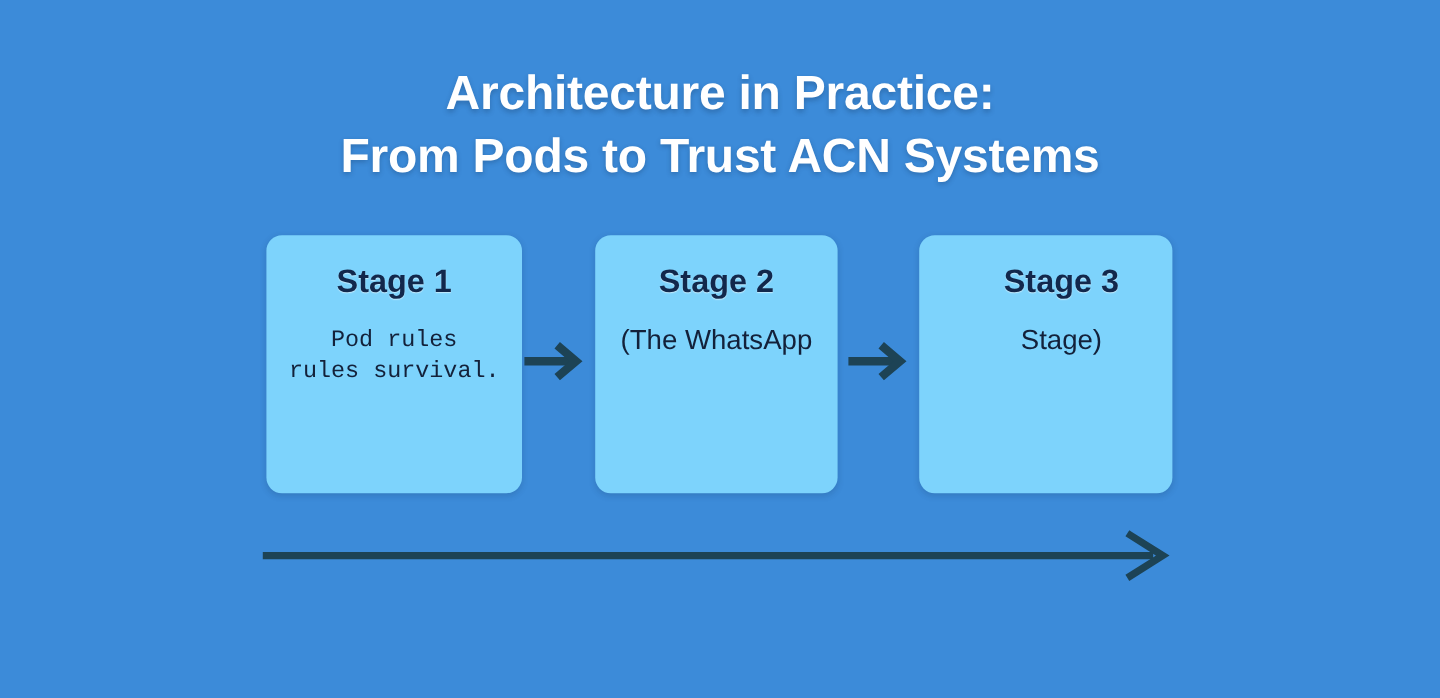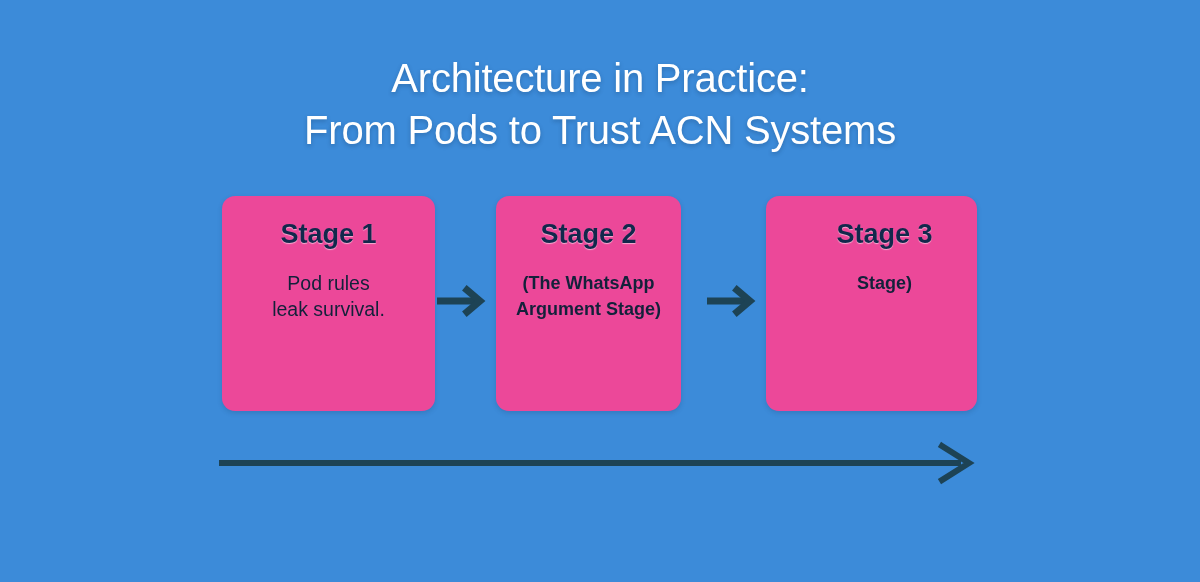--- a/index.html
+++ b/index.html
@@ -26,72 +26,73 @@
   .title-block {
     position: absolute;
     left: 0;
     top: 52px;
     width: 1200px;
     text-align: center;
   }
   .title-line {
     display: block;
     color: #ffffff;
-    font-weight: normal;
+    font-weight: bold;
     font-size: 40px;
     line-height: 52px;
     letter-spacing: -0.2px;
     text-shadow: 0 2px 4px rgba(18, 48, 82, 0.30);
   }
 
   
   .stage-row {
     position: absolute;
     left: 0;
     top: 196px;
     width: 1200px;
     height: 215px;
   }
   .card {
     position: absolute;
     top: 0;
     height: 215px;
-    background: #ec4899;
+    background: #7dd3fc;
     border-radius: 13px;
     box-shadow: 0 2px 5px rgba(16, 44, 78, 0.18);
     box-sizing: border-box;
     padding: 22px 14px 0 14px;
     text-align: center;
   }
   .card-1 { left: 222px;  width: 213px; }
-  .card-2 { left: 496px;  width: 185px; }
+  .card-2 { left: 496px;  width: 202px; }
   .card-3 { left: 766px;  width: 211px; padding-left: 40px; }
 
   .card-title {
     display: block;
     color: #12284c;
     font-weight: bold;
     font-size: 27px;
     line-height: 32px;
     margin-bottom: 20px;
     text-shadow: 0 1px 1px rgba(255, 255, 255, 0.55);
   }
   .card-body {
     display: block;
     color: #13213a;
     font-size: 19.5px;
     line-height: 26px;
     font-weight: normal;
+    font-family: Liberation Mono, monospace;
   }
   .card-note {
     display: block;
     color: #13213a;
-    font-size: 18px;
+    font-size: 23px;
     line-height: 26px;
-    font-weight: bold;
+    font-weight: normal;
     margin-top: 8px;
   }
 
   
   .connector {
     position: absolute;
     top: 285px;
     width: 62px;
     height: 32px;
   }
@@ -115,27 +116,26 @@
   <div class="title-block">
     <span class="title-line">Architecture in Practice:</span>
     <span class="title-line">From Pods to Trust ACN Systems</span>
   </div>
 
   <div class="stage-row">
 
     <div class="card card-1">
       <span class="card-title">Stage 1</span>
       <span class="card-body">Pod rules</span>
-      <span class="card-body">leak survival.</span>
+      <span class="card-body">rules survival.</span>
     </div>
 
     <div class="card card-2">
       <span class="card-title">Stage 2</span>
       <span class="card-note">(The WhatsApp</span>
-      <span class="card-note" style="margin-top:0">Argument Stage)</span>
     </div>
 
     <div class="card card-3">
       <span class="card-title">Stage 3</span>
       <span class="card-note" style="margin-top:16px">Stage)</span>
     </div>
 
   </div>
 
   <div class="connector connector-1">

